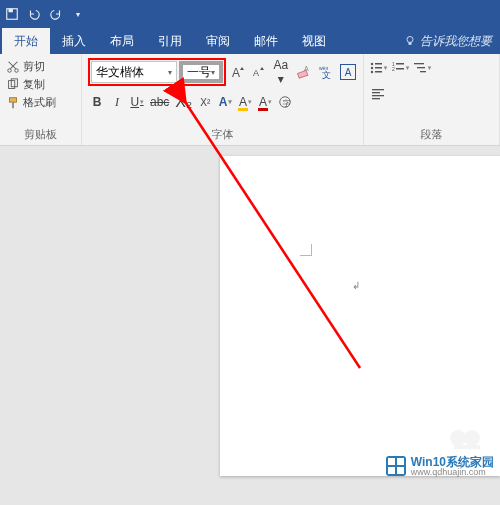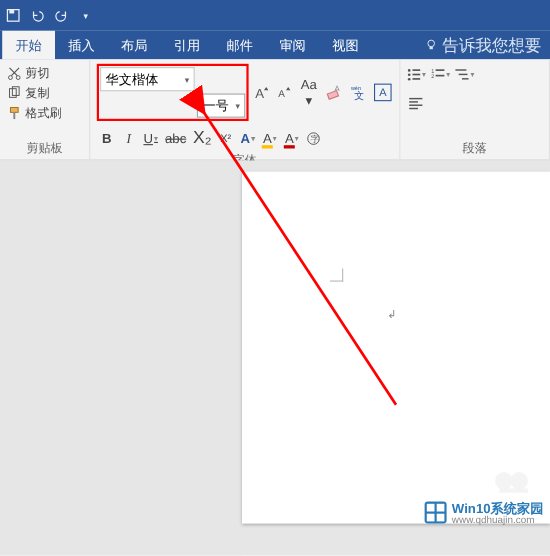--- a/index.html
+++ b/index.html
@@ -6,40 +6,40 @@
   body { width: 500px; height: 505px; background: #fff; overflow: hidden; position: relative; }
   
   .titlebar { height: 28px; background: #2b579a; display: flex; align-items: center; padding: 0 4px; }
   .titlebar .qat { display: flex; gap: 6px; align-items: center; color: #d8e3f1; font-size: 11px; }
   .qat-icon { width: 16px; height: 16px; display: flex; align-items: center; justify-content: center; color: #fff; opacity: .9; }
   .qat-icon svg { width: 14px; height: 14px; }
   
   .tabstrip { height: 26px; background: #2b579a; display: flex; align-items: center; padding: 0 2px; color: #fff; font-size: 12px; }
   .tab { padding: 5px 12px 4px; cursor: pointer; white-space: nowrap; }
   .tab.active { background: #f3f3f3; color: #2b579a; }
-  .tell-me { margin-left: auto; display: flex; align-items: center; gap: 4px; padding: 4px 6px; font-size: 15px; color: #d8e3f1; }
+  .tell-me { margin-left: auto; display: flex; align-items: center; gap: 4px; padding: 4px 6px; font-size: 12px; color: #d8e3f1; font-style: italic; }
   .tell-me svg { width: 12px; height: 12px; }
   
   .ribbon { height: 92px; background: #f3f3f3; border-bottom: 1px solid #d4d4d4; display: flex; }
   .group { border-right: 1px solid #e1e1e1; padding: 2px 6px 0; display: flex; flex-direction: column; justify-content: space-between; }
   .group-body { flex: 1; }
   .group-label { text-align: center; font-size: 11px; color: #666; padding: 2px 0 3px; white-space: nowrap; }
   
   
   .g-clip { width: 82px; justify-content: flex-end; }
   .clip-body { display: flex; flex-direction: column; gap: 1px; padding-top: 2px; }
   .clip-item { display: flex; align-items: center; gap: 3px; font-size: 11px; color: #444; padding: 1px 0; }
   .clip-item svg { width: 14px; height: 14px; flex-shrink: 0; }
   
   
   .g-font { width: 282px; padding: 4px 6px 0; }
   .font-row1 { display: flex; gap: 4px; align-items: center; margin-bottom: 6px; }
   .font-name { display: flex; align-items: center; width: 86px; height: 22px; background: #fff; border: 1px solid #c7c7c7; font-size: 12px; padding: 10px 4px; }
   .font-name .dd { margin-left: auto; font-size: 8px; color: #666; }
-  .font-size { display: flex; align-items: center; width: 44px; height: 22px; background: #fff; border: 1px solid #a3a3a3; font-size: 12px; padding: 0 4px; margin-top: 24px; }
+  .font-size { display: flex; align-items: center; width: 44px; height: 22px; background: #fff; border: 4px solid #a3a3a3; font-size: 12px; padding: 0 4px; }
   .font-size .dd { margin-left: auto; font-size: 8px; color: #666; }
   .redbox { border: 2px solid #ff0000; padding: 1px; display: flex; gap: 2px; }
   .sz-btn { width: 18px; height: 22px; display: flex; align-items: center; justify-content: center; color: #555; }
   .sz-btn svg { width: 16px; height: 16px; }
   .aa-btn { width: 24px; height: 22px; display: flex; align-items: center; justify-content: center; color: #444; font-size: 12px; flex-direction: column; }
   .py-btn { width: 20px; height: 22px; display: flex; align-items: center; justify-content: center; }
   .py-btn svg { width: 16px; height: 16px; }
   .char-border { width: 20px; height: 22px; display: flex; align-items: center; justify-content: center; }
   .char-border .box { width: 16px; height: 16px; border: 1.5px solid #2b579a; display: flex; align-items: center; justify-content: center; font-size: 10px; color: #2b579a; }
   
@@ -107,22 +107,22 @@
     </span>
     <span class="qat-icon" style="font-size:8px;">▾</span>
   </div>
 </div>
 
 <div class="tabstrip">
   <div class="tab active">开始</div>
   <div class="tab">插入</div>
   <div class="tab">布局</div>
   <div class="tab">引用</div>
+  <div class="tab">审阅</div>
   <div class="tab">邮件</div>
-  <div class="tab">审阅</div>
   <div class="tab">视图</div>
   <div class="tell-me">
     <svg viewBox="0 0 16 16">
         <circle cx="8" cy="6" r="4" fill="none" stroke="#d8e3f1" stroke-width="1.2"></circle>
         <rect x="6" y="10" width="4" height="3" fill="#d8e3f1"></rect>
       </svg>
     <span>告诉我您想要</span>
   </div>
 </div>
 

